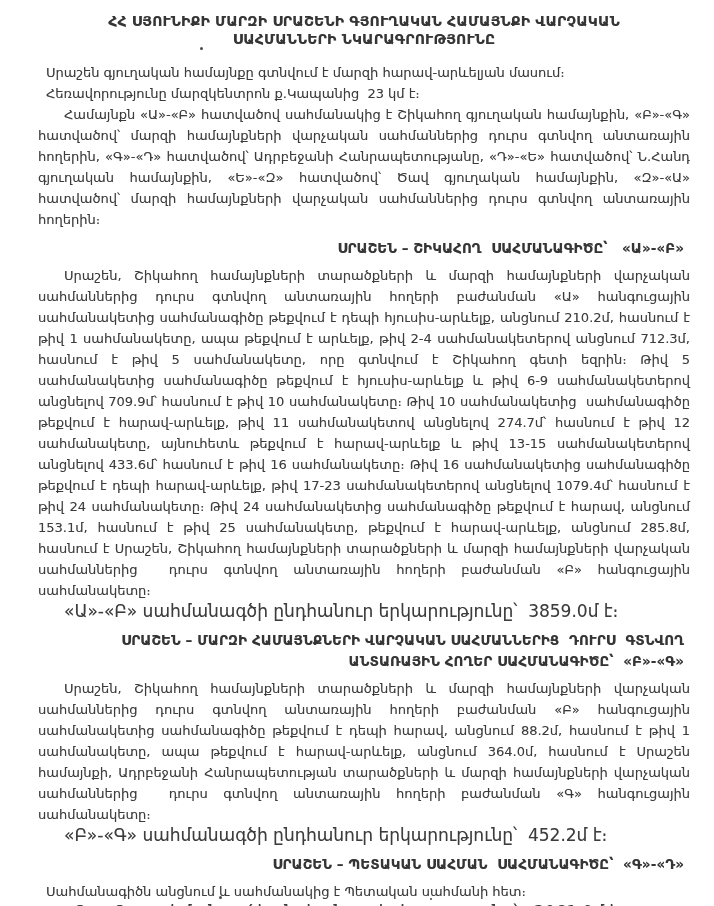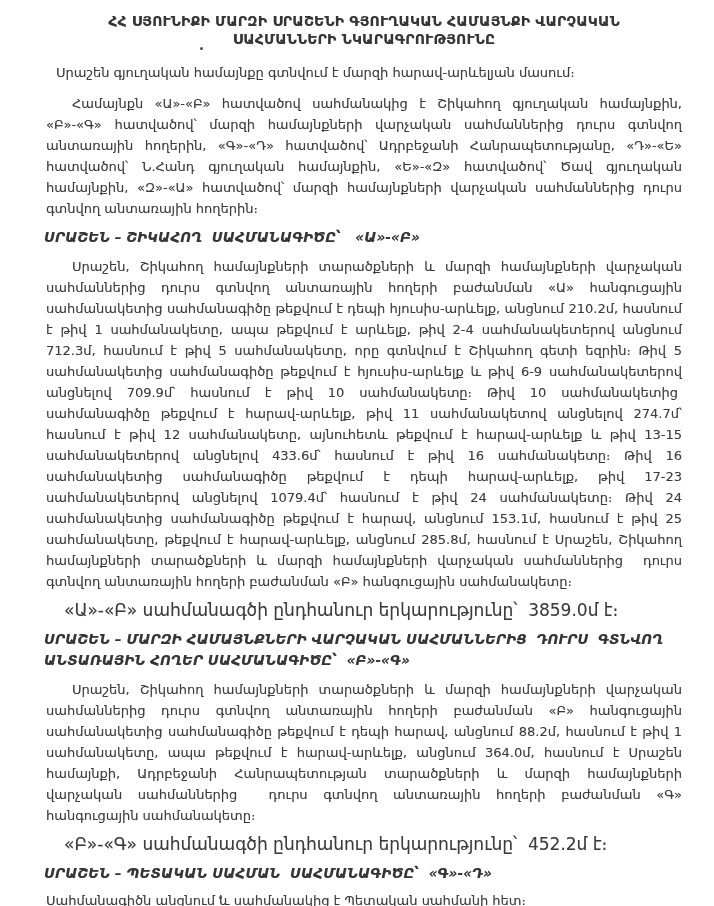--- a/index.html
+++ b/index.html
@@ -29,46 +29,45 @@
     font-size: 14px;
     line-height: 18px;
     max-width: 600px;
     margin: 4px auto 14px auto;
     color: #353535;
     letter-spacing: 0.2px;
   }
   .intro-line {
     font-size: 13px;
     line-height: 21px;
-    margin: 10px;
+    margin: 0;
     text-indent: 8px;
   }
   .body-para {
     font-size: 13px;
     line-height: 21px;
-    margin: 8px;
+    margin: 0;
     text-align: justify;
     text-indent: 26px;
   }
   .total-line {
     font-size: 17px;
     line-height: 21px;
     margin: 0;
     text-indent: 26px;
   }
   .section-heading {
-    text-align: left;
+    text-align: right;
     font-weight: bold;
     font-size: 13.5px;
     line-height: 21px;
     margin: 8px auto 6px auto;
     max-width: 640px;
     color: #353535;
     letter-spacing: 0.1px;
-    font-style: italic;
   }
   .note-line {
     font-size: 13px;
     line-height: 21px;
     margin: 0;
     text-indent: 8px;
   }
   .artifact-dot {
     position: absolute;
     width: 3px;
@@ -82,20 +81,21 @@
 </style>
 </head>
 <body>
 
 <div class="page">
 
   <div class="doc-title">ՀՀ ՍՅՈՒՆԻՔԻ ՄԱՐԶԻ ՍՐԱՇԵՆԻ ԳՅՈՒՂԱԿԱՆ ՀԱՄԱՅՆՔԻ ՎԱՐՉԱԿԱՆ ՍԱՀՄԱՆՆԵՐԻ ՆԿԱՐԱԳՐՈՒԹՅՈՒՆԸ</div>
 
   <p class="intro-line">Սրաշեն գյուղական համայնքը գտնվում է մարզի հարավ-արևելյան մասում։</p>
 
+  <p class="intro-line">Հեռավորությունը մարզկենտրոն ք.Կապանից&nbsp; 23 կմ է։</p>
 
   <p class="body-para">Համայնքն «Ա»-«Բ» հատվածով սահմանակից է Շիկահող գյուղական համայնքին, «Բ»-«Գ» հատվածով՝ մարզի համայնքների վարչական սահմաններից դուրս գտնվող անտառային հողերին, «Գ»-«Դ» հատվածով՝ Ադրբեջանի Հանրապետությանը, «Դ»-«Ե» հատվածով՝ Ն.Հանդ գյուղական համայնքին, «Ե»-«Զ» հատվածով՝ Ծավ գյուղական համայնքին, «Զ»-«Ա» հատվածով՝ մարզի համայնքների վարչական սահմաններից դուրս գտնվող անտառային հողերին։</p>
 
   <div class="section-heading">ՍՐԱՇԵՆ – ՇԻԿԱՀՈՂ&nbsp; ՍԱՀՄԱՆԱԳԻԾԸ՝&nbsp;&nbsp; «Ա»-«Բ»</div>
 
   <p class="body-para">Սրաշեն, Շիկահող համայնքների տարածքների և մարզի համայնքների վարչական սահմաններից դուրս գտնվող անտառային հողերի բաժանման «Ա» հանգուցային սահմանակետից սահմանագիծը թեքվում է դեպի հյուսիս-արևելք, անցնում 210.2մ, հասնում է թիվ 1 սահմանակետը, ապա թեքվում է արևելք, թիվ 2-4 սահմանակետերով անցնում 712.3մ, հասնում է թիվ 5 սահմանակետը, որը գտնվում է Շիկահող գետի եզրին։ Թիվ 5 սահմանակետից սահմանագիծը թեքվում է հյուսիս-արևելք և թիվ 6-9 սահմանակետերով անցնելով 709.9մ՝ հասնում է թիվ 10 սահմանակետը։ Թիվ 10 սահմանակետից&nbsp; սահմանագիծը թեքվում է հարավ-արևելք, թիվ 11 սահմանակետով անցնելով 274.7մ՝ հասնում է թիվ 12 սահմանակետը, այնուհետև թեքվում է հարավ-արևելք և թիվ 13-15 սահմանակետերով անցնելով 433.6մ՝ հասնում է թիվ 16 սահմանակետը։ Թիվ 16 սահմանակետից սահմանագիծը թեքվում է դեպի հարավ-արևելք, թիվ 17-23 սահմանակետերով անցնելով 1079.4մ՝ հասնում է թիվ 24 սահմանակետը։ Թիվ 24 սահմանակետից սահմանագիծը թեքվում է հարավ, անցնում 153.1մ, հասնում է թիվ 25 սահմանակետը, թեքվում է հարավ-արևելք, անցնում 285.8մ, հասնում է Սրաշեն, Շիկահող համայնքների տարածքների և մարզի համայնքների վարչական սահմաններից&nbsp; դուրս գտնվող անտառային հողերի բաժանման «Բ» հանգուցային սահմանակետը։</p>
 
   <p class="total-line">«Ա»-«Բ» սահմանագծի ընդհանուր երկարությունը՝&nbsp; 3859.0մ է։</p>
 
   <div class="section-heading">ՍՐԱՇԵՆ – ՄԱՐԶԻ ՀԱՄԱՅՆՔՆԵՐԻ ՎԱՐՉԱԿԱՆ ՍԱՀՄԱՆՆԵՐԻՑ&nbsp; ԴՈՒՐՍ&nbsp; ԳՏՆՎՈՂ ԱՆՏԱՌԱՅԻՆ ՀՈՂԵՐ ՍԱՀՄԱՆԱԳԻԾԸ՝&nbsp; «Բ»-«Գ»</div>

